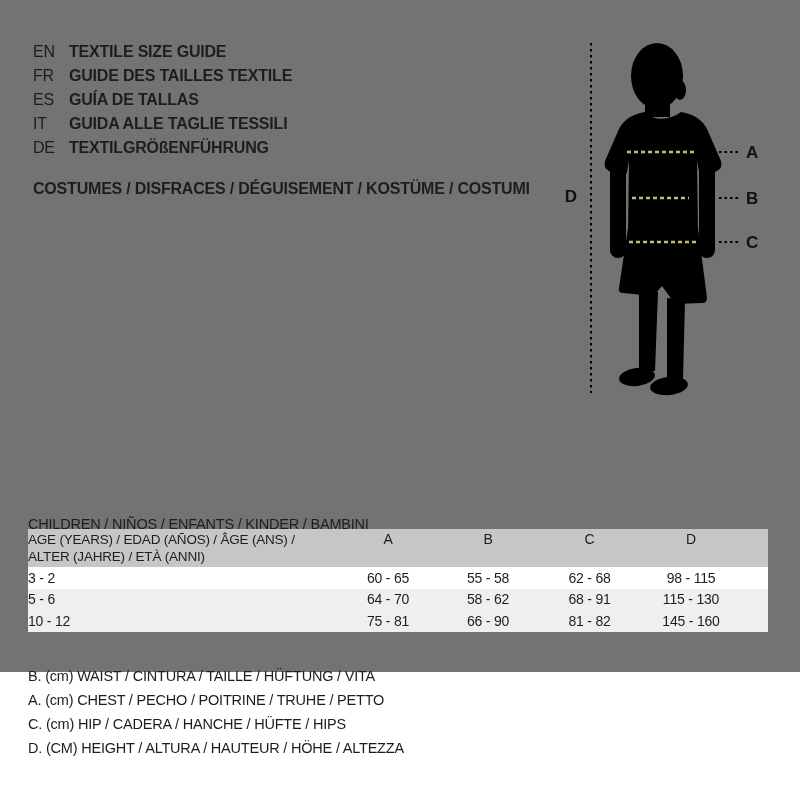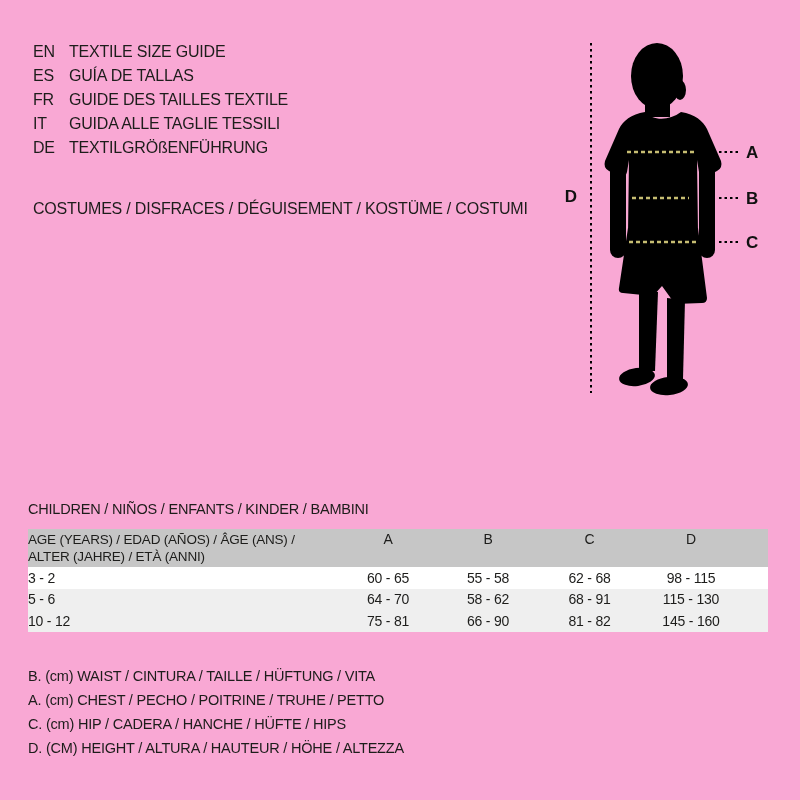--- a/index.html
+++ b/index.html
@@ -4,39 +4,39 @@
 <style>
   * { margin:0; padding:0; box-sizing:border-box; }
   html,body { background:#ffffff; }
   body {
     width:800px; height:800px;
     font-family:"Liberation Sans", sans-serif;
     color:#1d1d1b;
     position:relative;
     overflow:hidden;
   }
-  .canvas { position:absolute; left:0; top:0; width:800px; height:800px; background:#f9a8d4; }
+  .canvas { position:absolute; left:0; top:0; width:800px; height:672px; background:#737373; }
 
   
   .lang-block { position:absolute; left:33px; top:40px; }
   .lang-row { display:flex; line-height:24px; font-size:16px; letter-spacing:-0.2px; }
   .lang-code { width:36px; flex:0 0 36px; }
-  .lang-label { white-space:nowrap; }
+  .lang-label { white-space:nowrap;font-weight:bold; }
 
   .category-line {
     position:absolute; left:33px; top:180px;
-    font-size:16px; font-weight:normal; letter-spacing:-0.2px; white-space:nowrap;margin-top:20px;
+    font-size:16px; font-weight:bold; letter-spacing:-0.2px; white-space:nowrap;
   }
 
   
   .figure-svg { position:absolute; left:555px; top:30px; width:225px; height:375px; }
   .figure-svg text { font-family:"Liberation Sans", sans-serif; font-weight:bold; font-size:17px; fill:#111; }
 
   
-  .section-title { position:absolute; left:28px; top:501px; font-size:14.5px; letter-spacing:-0.2px; white-space:nowrap; }
+  .section-title { position:absolute; left:28px; top:516px; font-size:14.5px; letter-spacing:-0.2px; white-space:nowrap; }
 
   table.size-table {
     position:absolute; left:28px; top:529px; width:740px;
     border-collapse:collapse; table-layout:fixed;
     font-size:14px; letter-spacing:-0.2px; color:#1d1d1b;
   }
   table.size-table th, table.size-table td { font-weight:normal; padding:0; }
   tr.head-row { background:#c6c6c6; height:38px; }
   tr.head-row th { vertical-align:top; padding-top:2px; }
   th.age-head { text-align:left; padding-left:6px; font-size:13.5px; line-height:17px; }
@@ -54,26 +54,26 @@
 <body>
 
 <div class="canvas">
 
   <div class="lang-block">
     <div class="lang-row">
       <span class="lang-code">EN</span>
       <span class="lang-label">TEXTILE SIZE GUIDE</span>
     </div>
     <div class="lang-row">
+      <span class="lang-code">FR</span>
+      <span class="lang-label">GUIDE DES TAILLES TEXTILE</span>
+    </div>
+    <div class="lang-row">
       <span class="lang-code">ES</span>
       <span class="lang-label">GUÍA DE TALLAS</span>
-    </div>
-    <div class="lang-row">
-      <span class="lang-code">FR</span>
-      <span class="lang-label">GUIDE DES TAILLES TEXTILE</span>
     </div>
     <div class="lang-row">
       <span class="lang-code">IT</span>
       <span class="lang-label">GUIDA ALLE TAGLIE TESSILI</span>
     </div>
     <div class="lang-row">
       <span class="lang-code">DE</span>
       <span class="lang-label">TEXTILGRÖßENFÜHRUNG</span>
     </div>
   </div>

